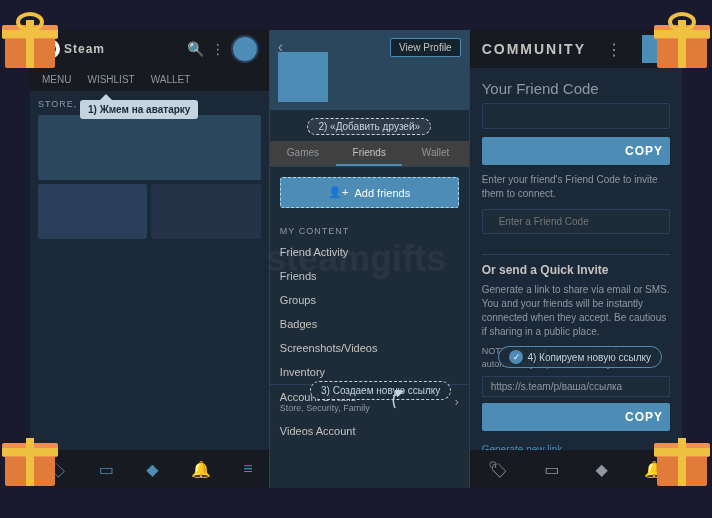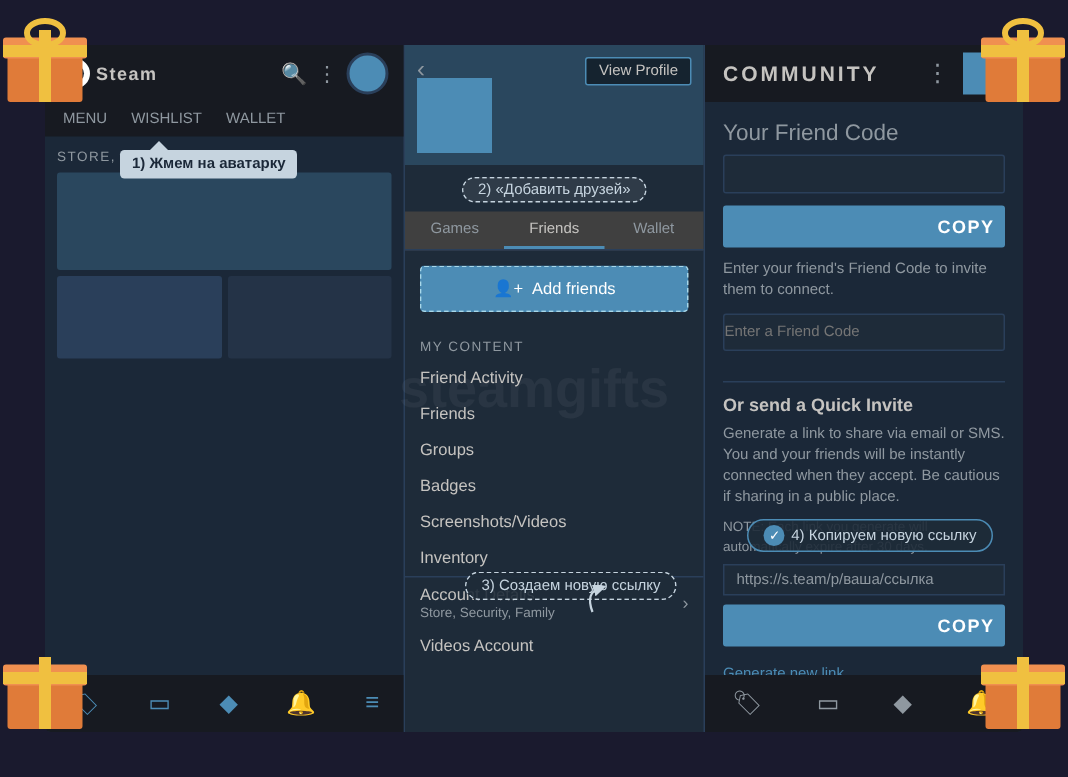--- a/index.html
+++ b/index.html
@@ -322,21 +322,21 @@
       background: #1b2838;
       display: flex;
       flex-direction: column;
     }
 
     .community-header {
       background: #171a21;
       padding: 8px 12px;
       display: flex;
       align-items: center;
-      gap: 9px;
+      gap: 20px;
       height: 38px;
     }
 
     .community-title {
       color: #c5c3c0;
       font-size: 14px;
       font-weight: bold;
       letter-spacing: 2px;
       text-transform: uppercase;
       flex: 1;
@@ -402,21 +402,21 @@
       font-size: 10px;
       line-height: 1.4;
       margin-bottom: 8px;
     }
 
     .friend-code-entry {
       width: 100%;
       background: #1e2b39;
       border: 1px solid #2a3f5a;
       color: #8f98a0;
-      padding: 6px 0;
+      padding: 6px 16px;
       font-size: 10px;
       margin-bottom: 12px;
       border-radius: 2px;
     }
 
     .divider {
       border: none;
       border-top: 1px solid #2a3f5a;
       margin: 8px 0;
     }

